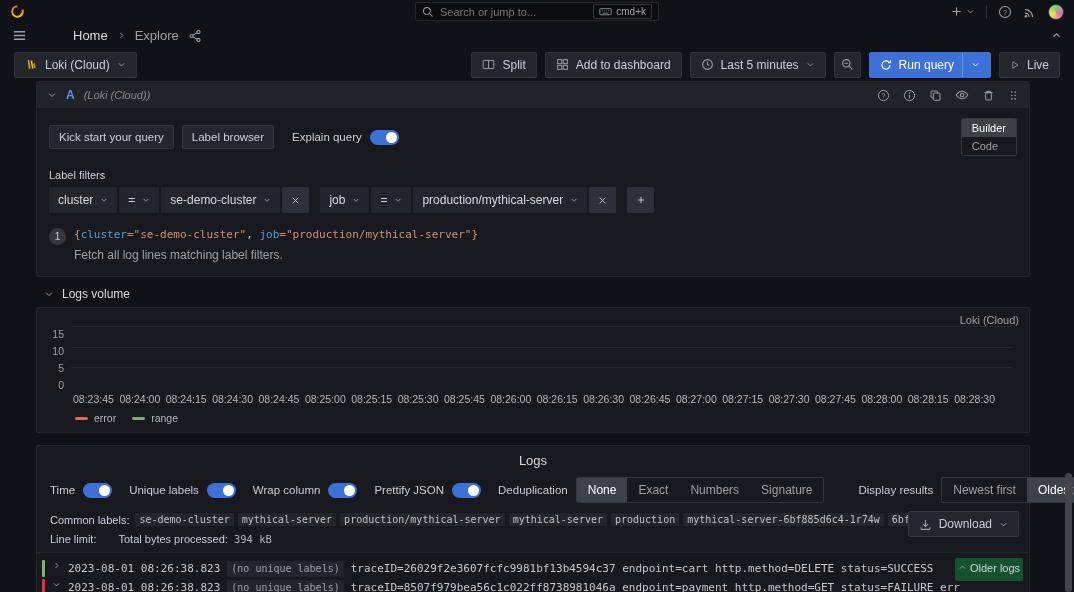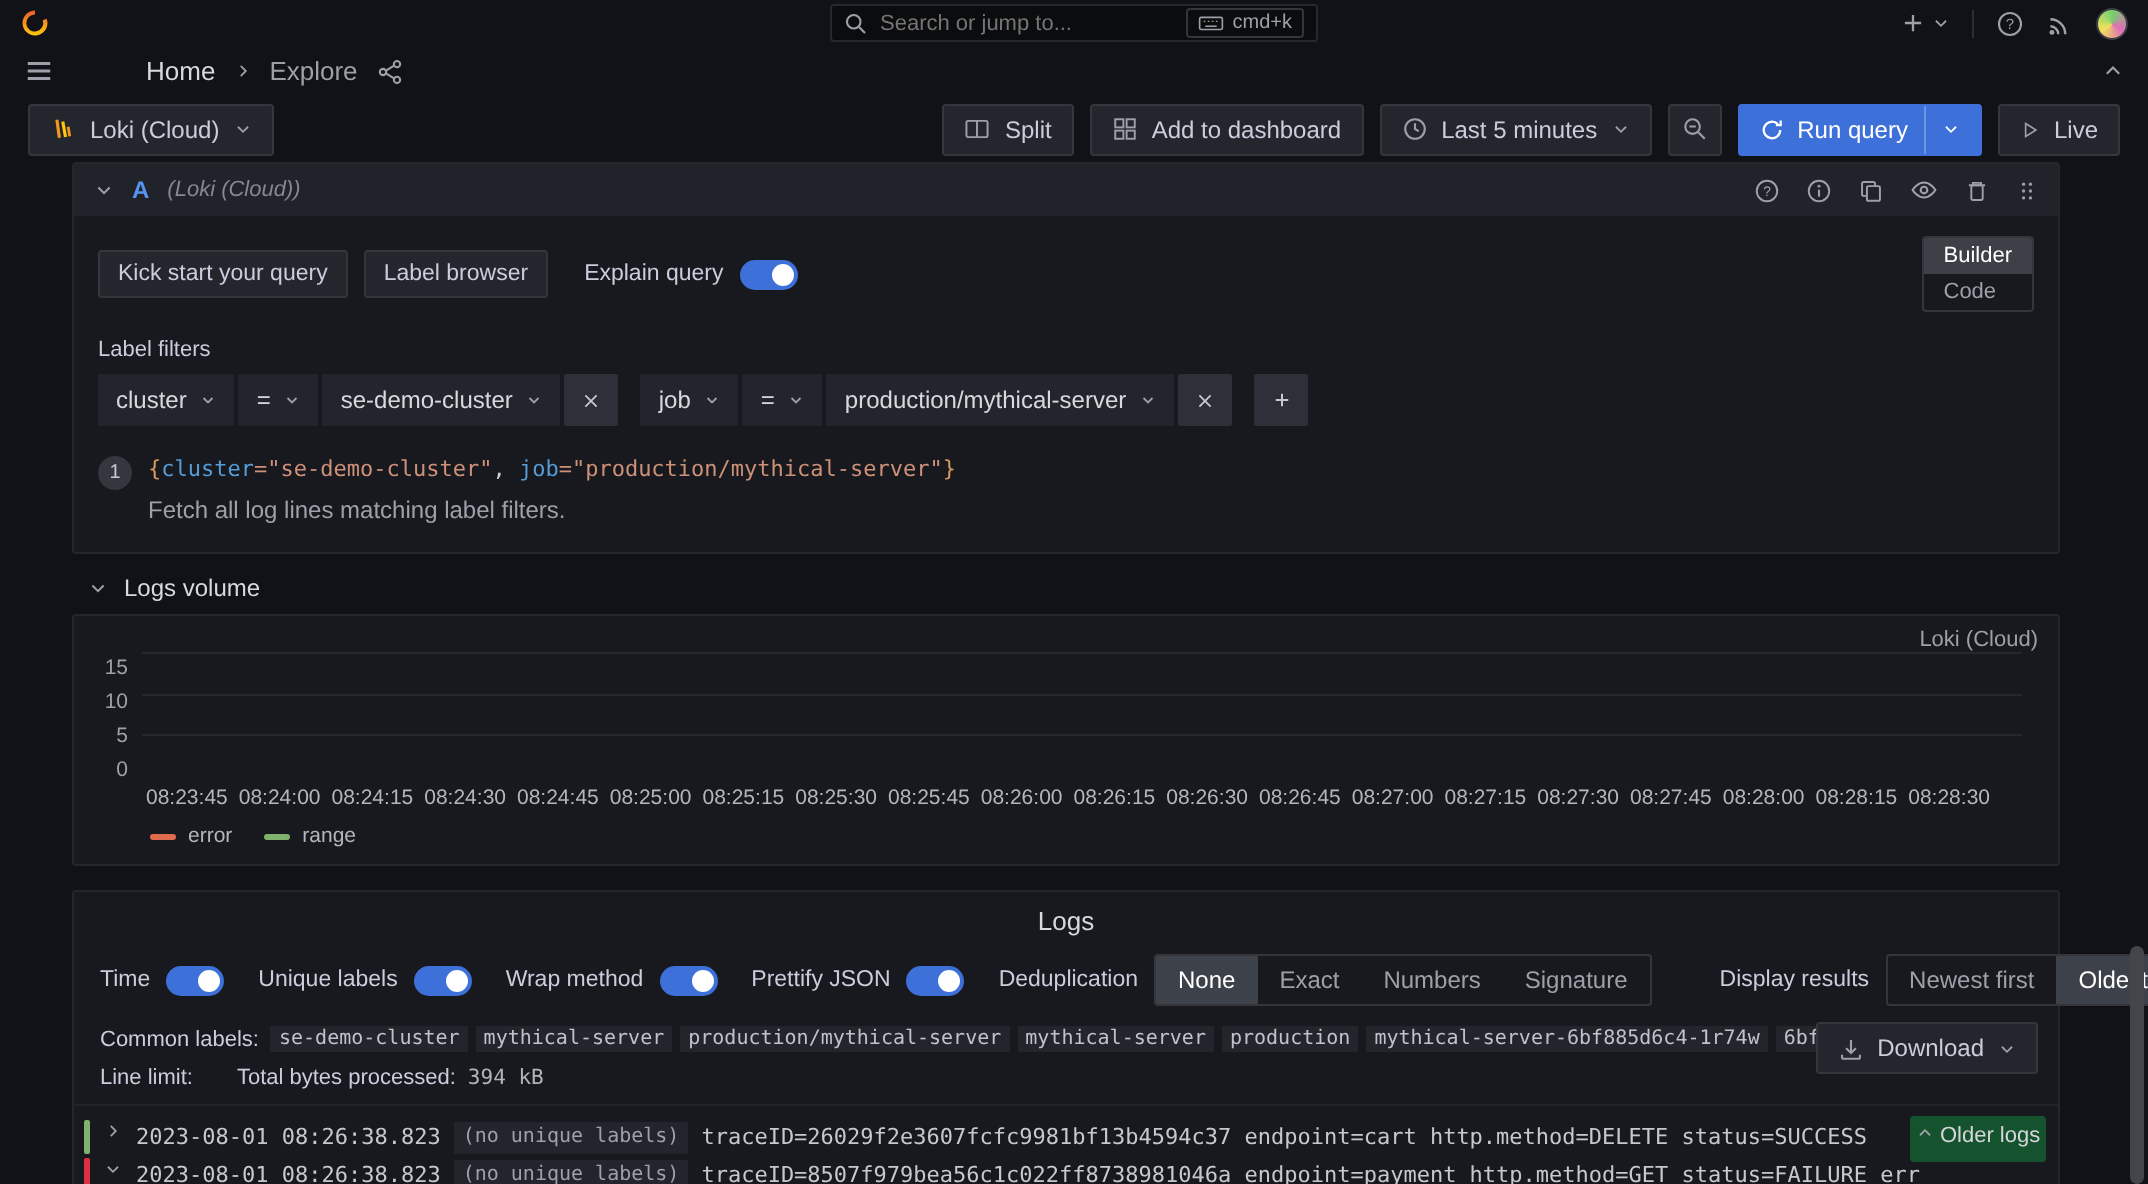--- a/index.html
+++ b/index.html
@@ -1063,21 +1063,21 @@
     <div class="controls-row">
       <span class="control">
         <span>Time</span>
         <span class="toggle"></span>
       </span>
       <span class="control">
         <span>Unique labels</span>
         <span class="toggle"></span>
       </span>
       <span class="control">
-        <span>Wrap method</span>
+        <span>Wrap column</span>
         <span class="toggle"></span>
       </span>
       <span class="control">
         <span>Prettify JSON</span>
         <span class="toggle"></span>
       </span>
       <span class="control">
         <span>Deduplication</span>
         <span class="radio-group">
           <span class="radio-opt sel">None</span>

